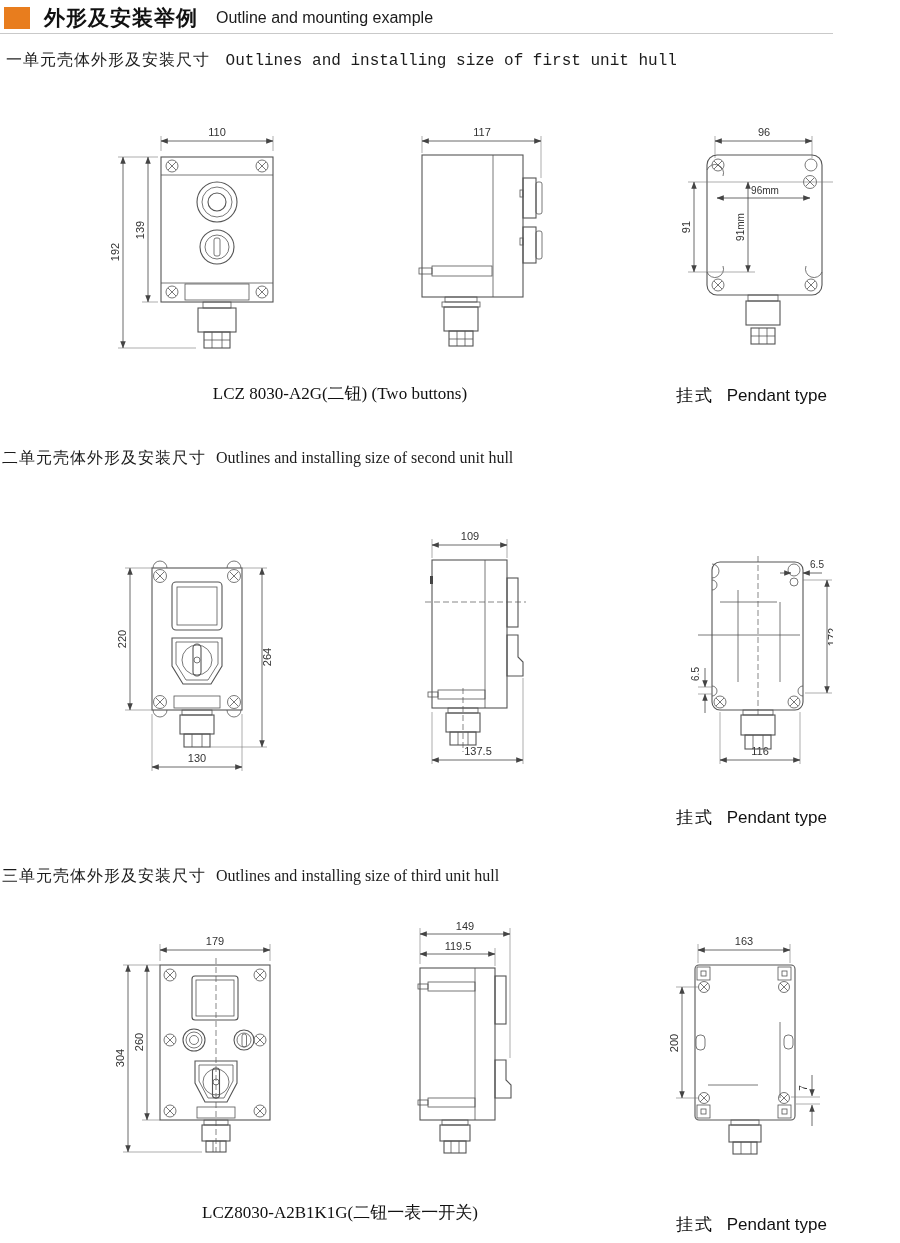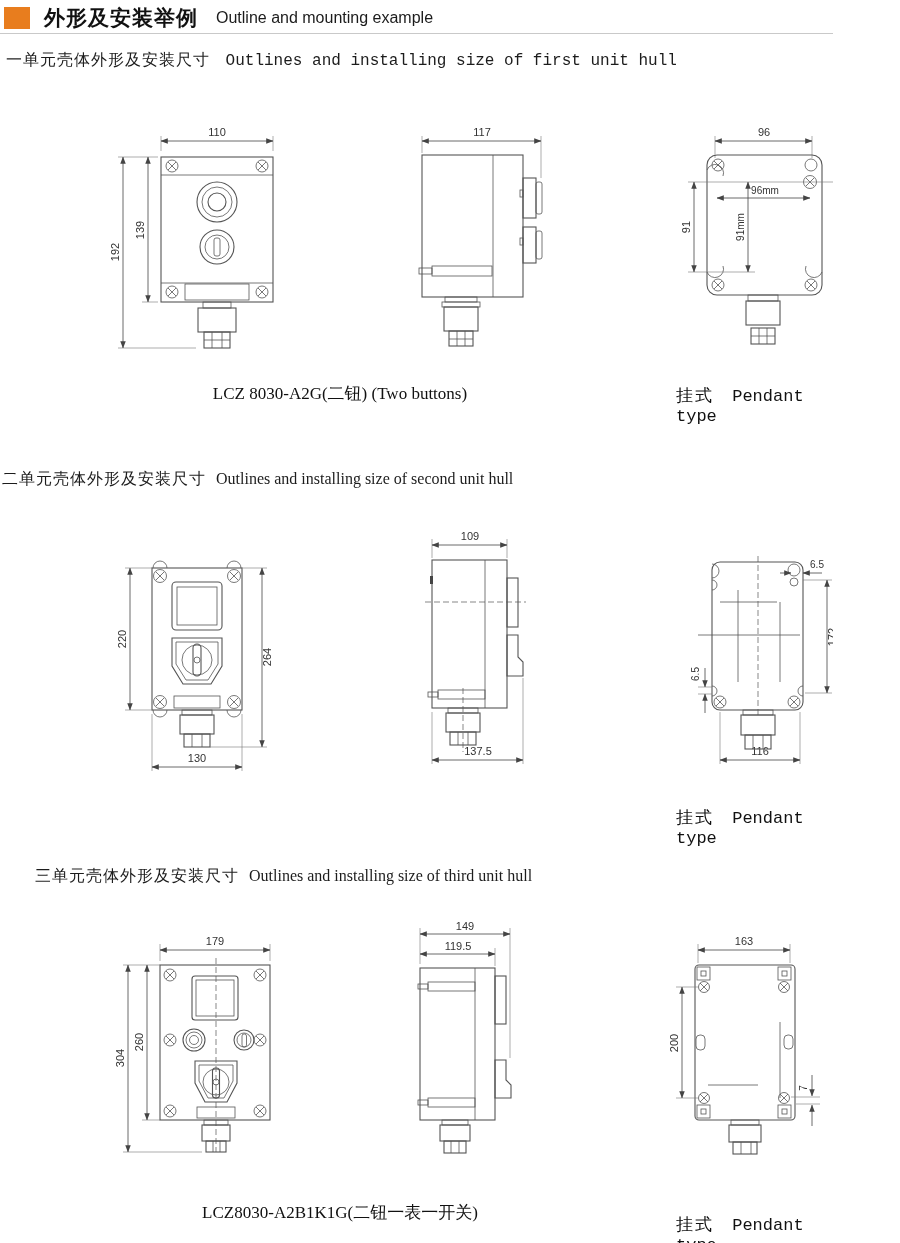--- a/index.html
+++ b/index.html
@@ -8,21 +8,21 @@
   .hdr{position:absolute;top:4px;left:4px;display:flex;align-items:center;}
   .hdr .sq{width:26px;height:22px;background:#e87d1e;margin-right:14px;}
   .hdr .zh{font-weight:bold;font-size:21px;color:#111;letter-spacing:1px;}
   .hdr .en{font-size:16px;color:#1b1b1b;margin-left:18px;}
   .rule{position:absolute;left:0;top:33px;width:900px;height:1px;background:#c9c9c9;}
   .sect-h{position:absolute;font-family:"Liberation Serif",serif;font-size:16px;color:#1c1c1c;}
   .sect-h .zh{letter-spacing:1px;}
   .sect-h .en{margin-left:6px;}
   .cap-model{position:absolute;font-family:"Liberation Serif",serif;font-size:17px;color:#111;
              text-align:center;line-height:19px;}
-  .cap-mount{position:absolute;font-family:Liberation Mono, monospace;font-size:17px;color:#111;}
+  .cap-mount{position:absolute;font-family:Liberation Sans, sans-serif;font-size:17px;color:#111;}
   .cap-mount .zh{letter-spacing:2px;margin-right:8px;}
   svg.drw{position:absolute;overflow:visible;}
   .ol{fill:none;stroke:#555;stroke-width:1.1;}
   .ol2{fill:none;stroke:#555;stroke-width:0.8;}
   .dim{stroke:#444;stroke-width:0.8;fill:none;}
   .ext{stroke:#777;stroke-width:0.6;fill:none;}
   .dash{stroke:#555;stroke-width:0.7;stroke-dasharray:6 3;fill:none;}
   svg text{font-family:"Liberation Sans",sans-serif;fill:#333;font-size:11px;}
   text.sm{font-size:10px;}
 </style>
@@ -161,21 +161,21 @@
 
   <div class="cap-model" style="left:150px;top:384px;width:380px;">
     <div>LCZ 8030-A2G(二钮) (Two buttons)</div>
     <div></div>
   </div>
   <div class="cap-mount" style="left:676px;top:384px;">
     <span class="zh">挂式</span>
     <span class="en">Pendant type</span>
   </div>
 
-  <div class="sect-h" style="left:2px;top:469px;font-family:Liberation Serif, serif;">
+  <div class="sect-h" style="left:2px;top:448px;font-family:Liberation Serif, serif;">
     <span class="zh">二单元壳体外形及安装尺寸</span>
     <span class="en">Outlines and installing size of second unit hull</span>
   </div>
 
   <svg class="drw" style="left:100px;top:540px;" width="240" height="250" viewBox="0 0 240 250">
     <rect class="ol" x="52" y="28" width="90" height="142"></rect>
     <path class="ol2" d="M53,28 a7,7 0 0 1 14,0"></path>
       <path class="ol2" d="M127,28 a7,7 0 0 1 14,0"></path>
     <path class="ol2" d="M53,170 a7,7 0 0 0 14,0"></path>
       <path class="ol2" d="M127,170 a7,7 0 0 0 14,0"></path>
@@ -287,21 +287,21 @@
     <rect class="ol" x="95" y="195" width="26" height="14"></rect>
     <line class="ol2" x1="103" y1="195" x2="103" y2="209"></line>
       <line class="ol2" x1="113" y1="195" x2="113" y2="209"></line>
   </svg>
 
   <div class="cap-mount" style="left:676px;top:806px;">
     <span class="zh">挂式</span>
     <span class="en">Pendant type</span>
   </div>
 
-  <div class="sect-h" style="left:2px;top:866px;margin-left:33px;">
+  <div class="sect-h" style="left:2px;top:866px;">
     <span class="zh">三单元壳体外形及安装尺寸</span>
     <span class="en">Outlines and installing size of third unit hull</span>
   </div>
 
   <svg class="drw" style="left:110px;top:930px;" width="220" height="250" viewBox="0 0 220 250">
     <line class="ext" x1="50" y1="31" x2="50" y2="14"></line>
       <line class="ext" x1="160" y1="31" x2="160" y2="14"></line>
     <line class="dim" x1="50" y1="20" x2="160" y2="20" marker-start="url(#arw)" marker-end="url(#arw)"></line>
     <text x="105" y="15" text-anchor="middle">179</text>
     <rect class="ol" x="50" y="35" width="110" height="155"></rect>

